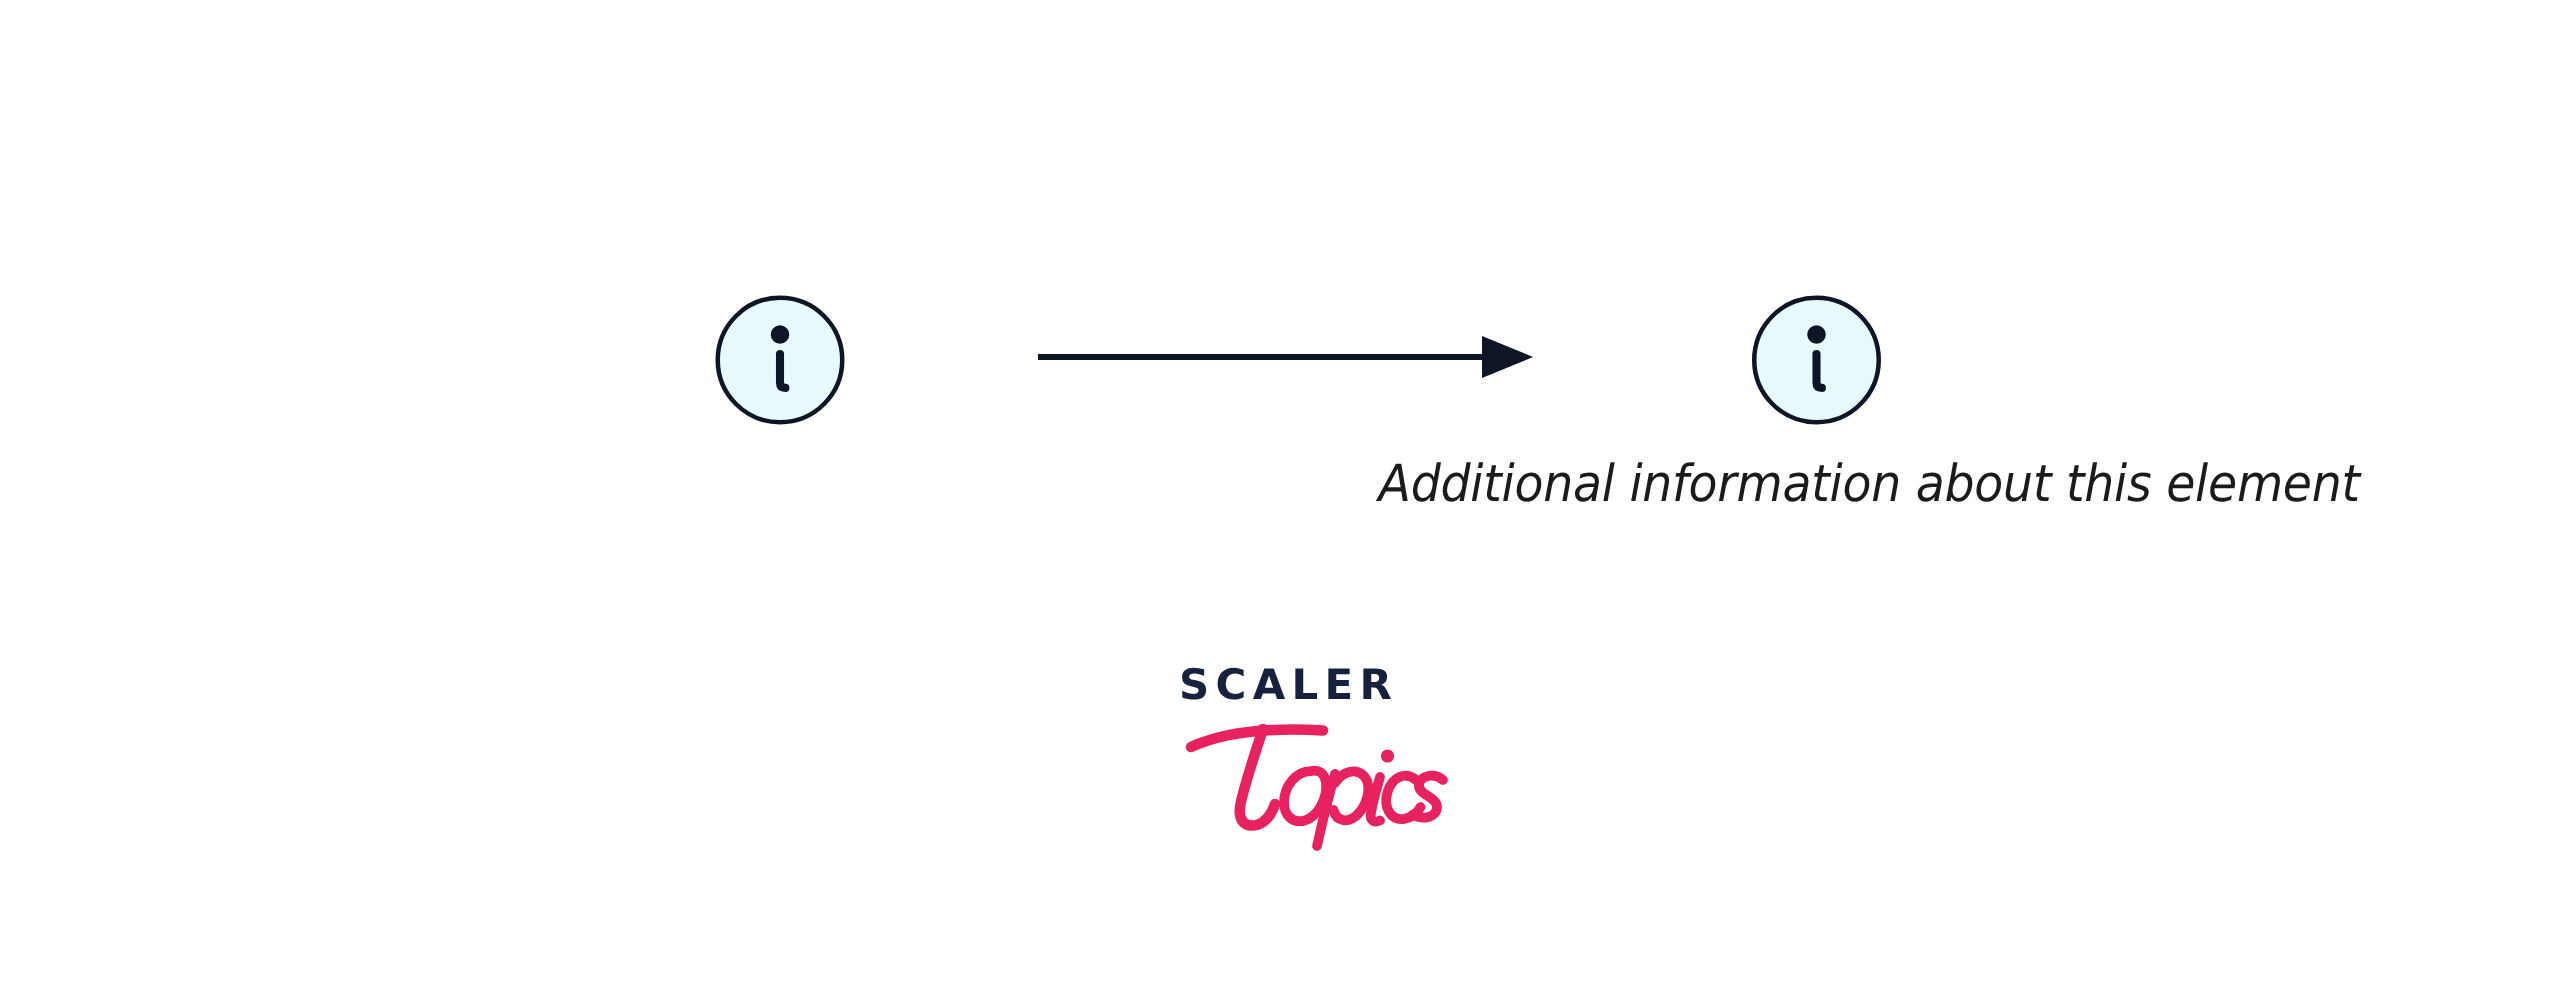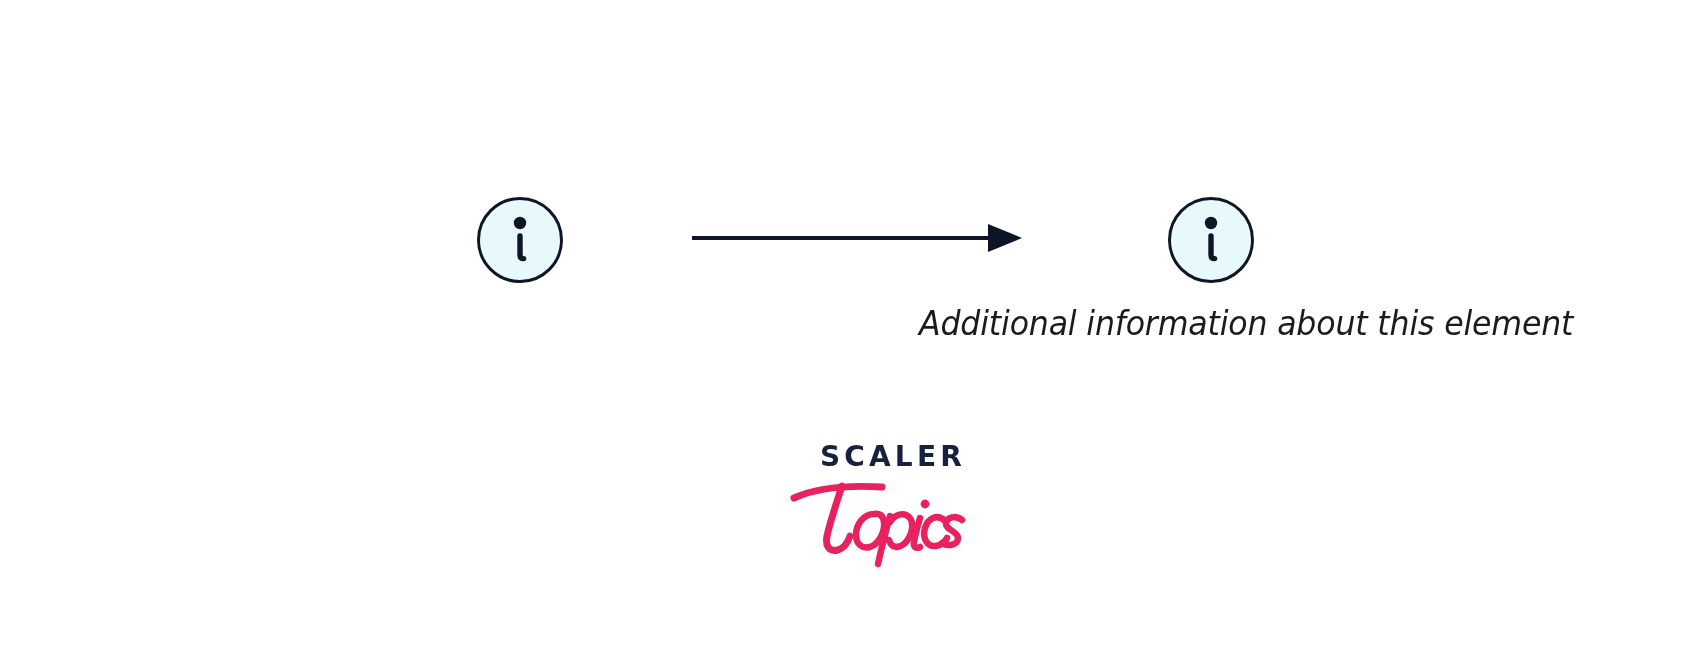--- a/index.html
+++ b/index.html
@@ -75,21 +75,21 @@
     left: 786px;
     top: 443px;
     width: 180px;
     height: 135px;
   }
   #brand-wordmark {
     position: absolute;
     left: 0;
     top: 0;
     width: 180px;
-    text-align: right;
+    text-align: left;
     font-family: "DejaVu Sans", sans-serif;
     font-weight: 700;
     font-size: 28px;
     letter-spacing: 4.2px;
     color: #16213d;
     line-height: 1;
   }
   #brand-script {
     position: absolute;
     left: 0;

